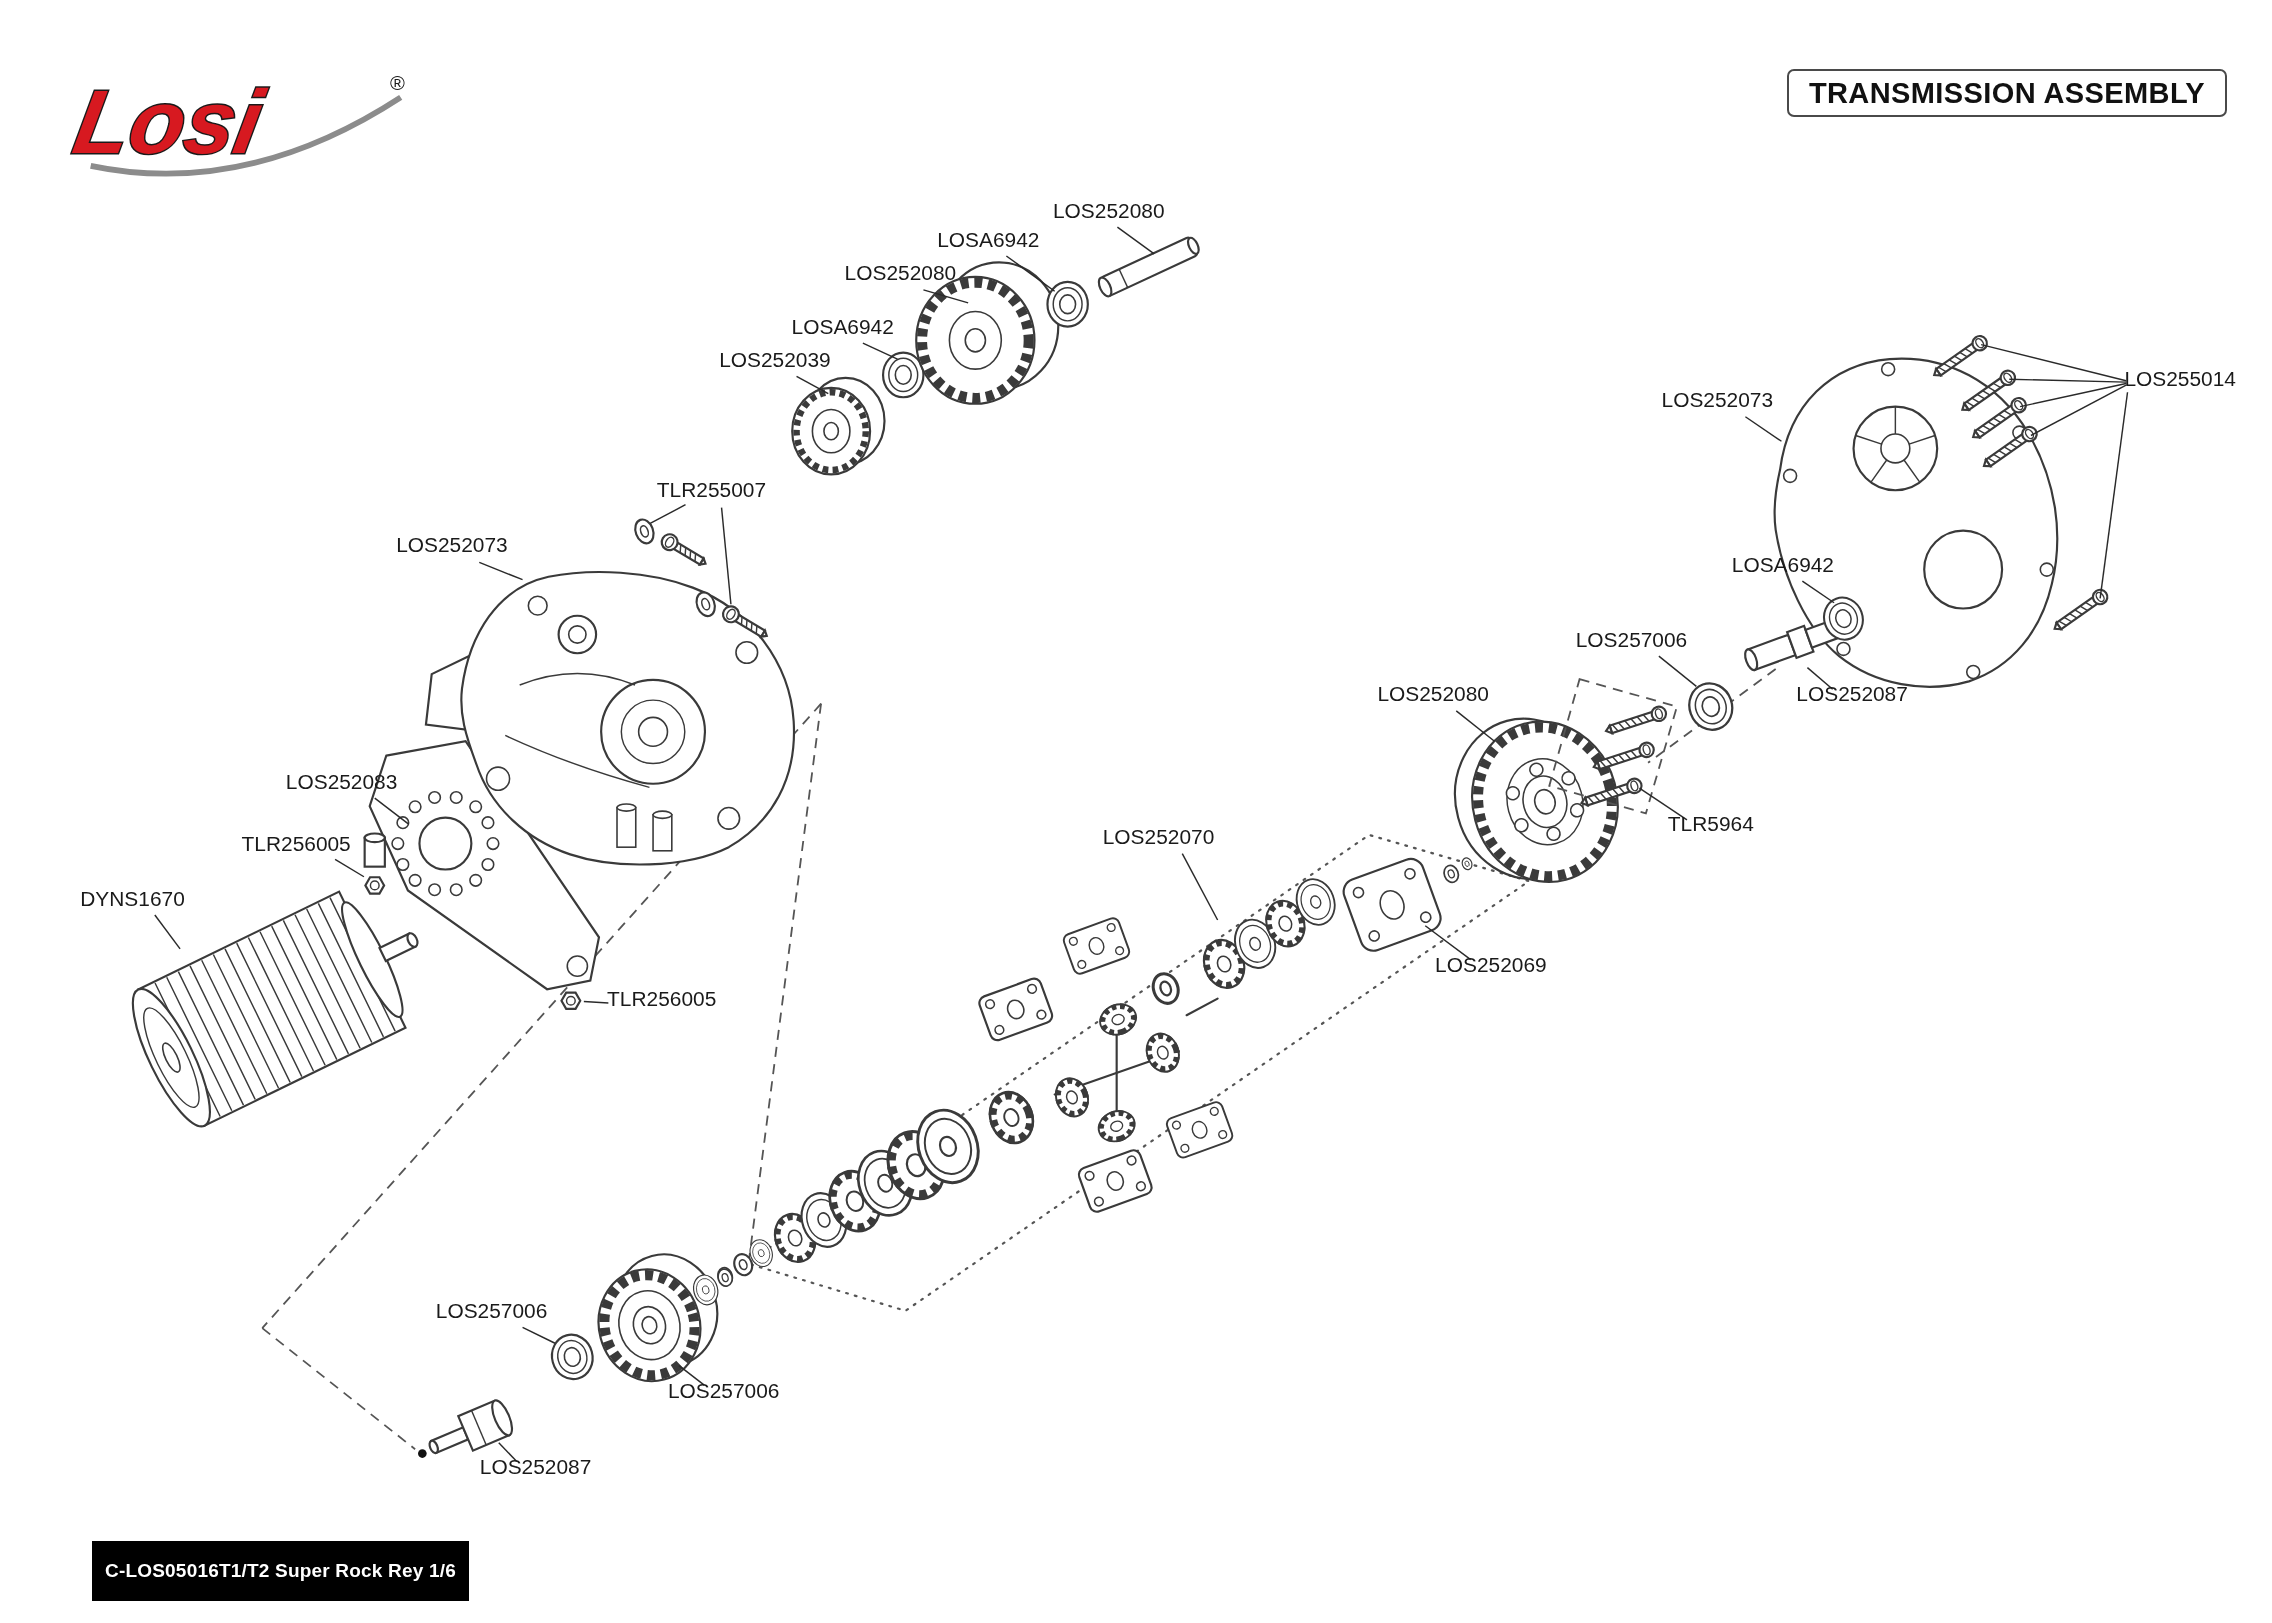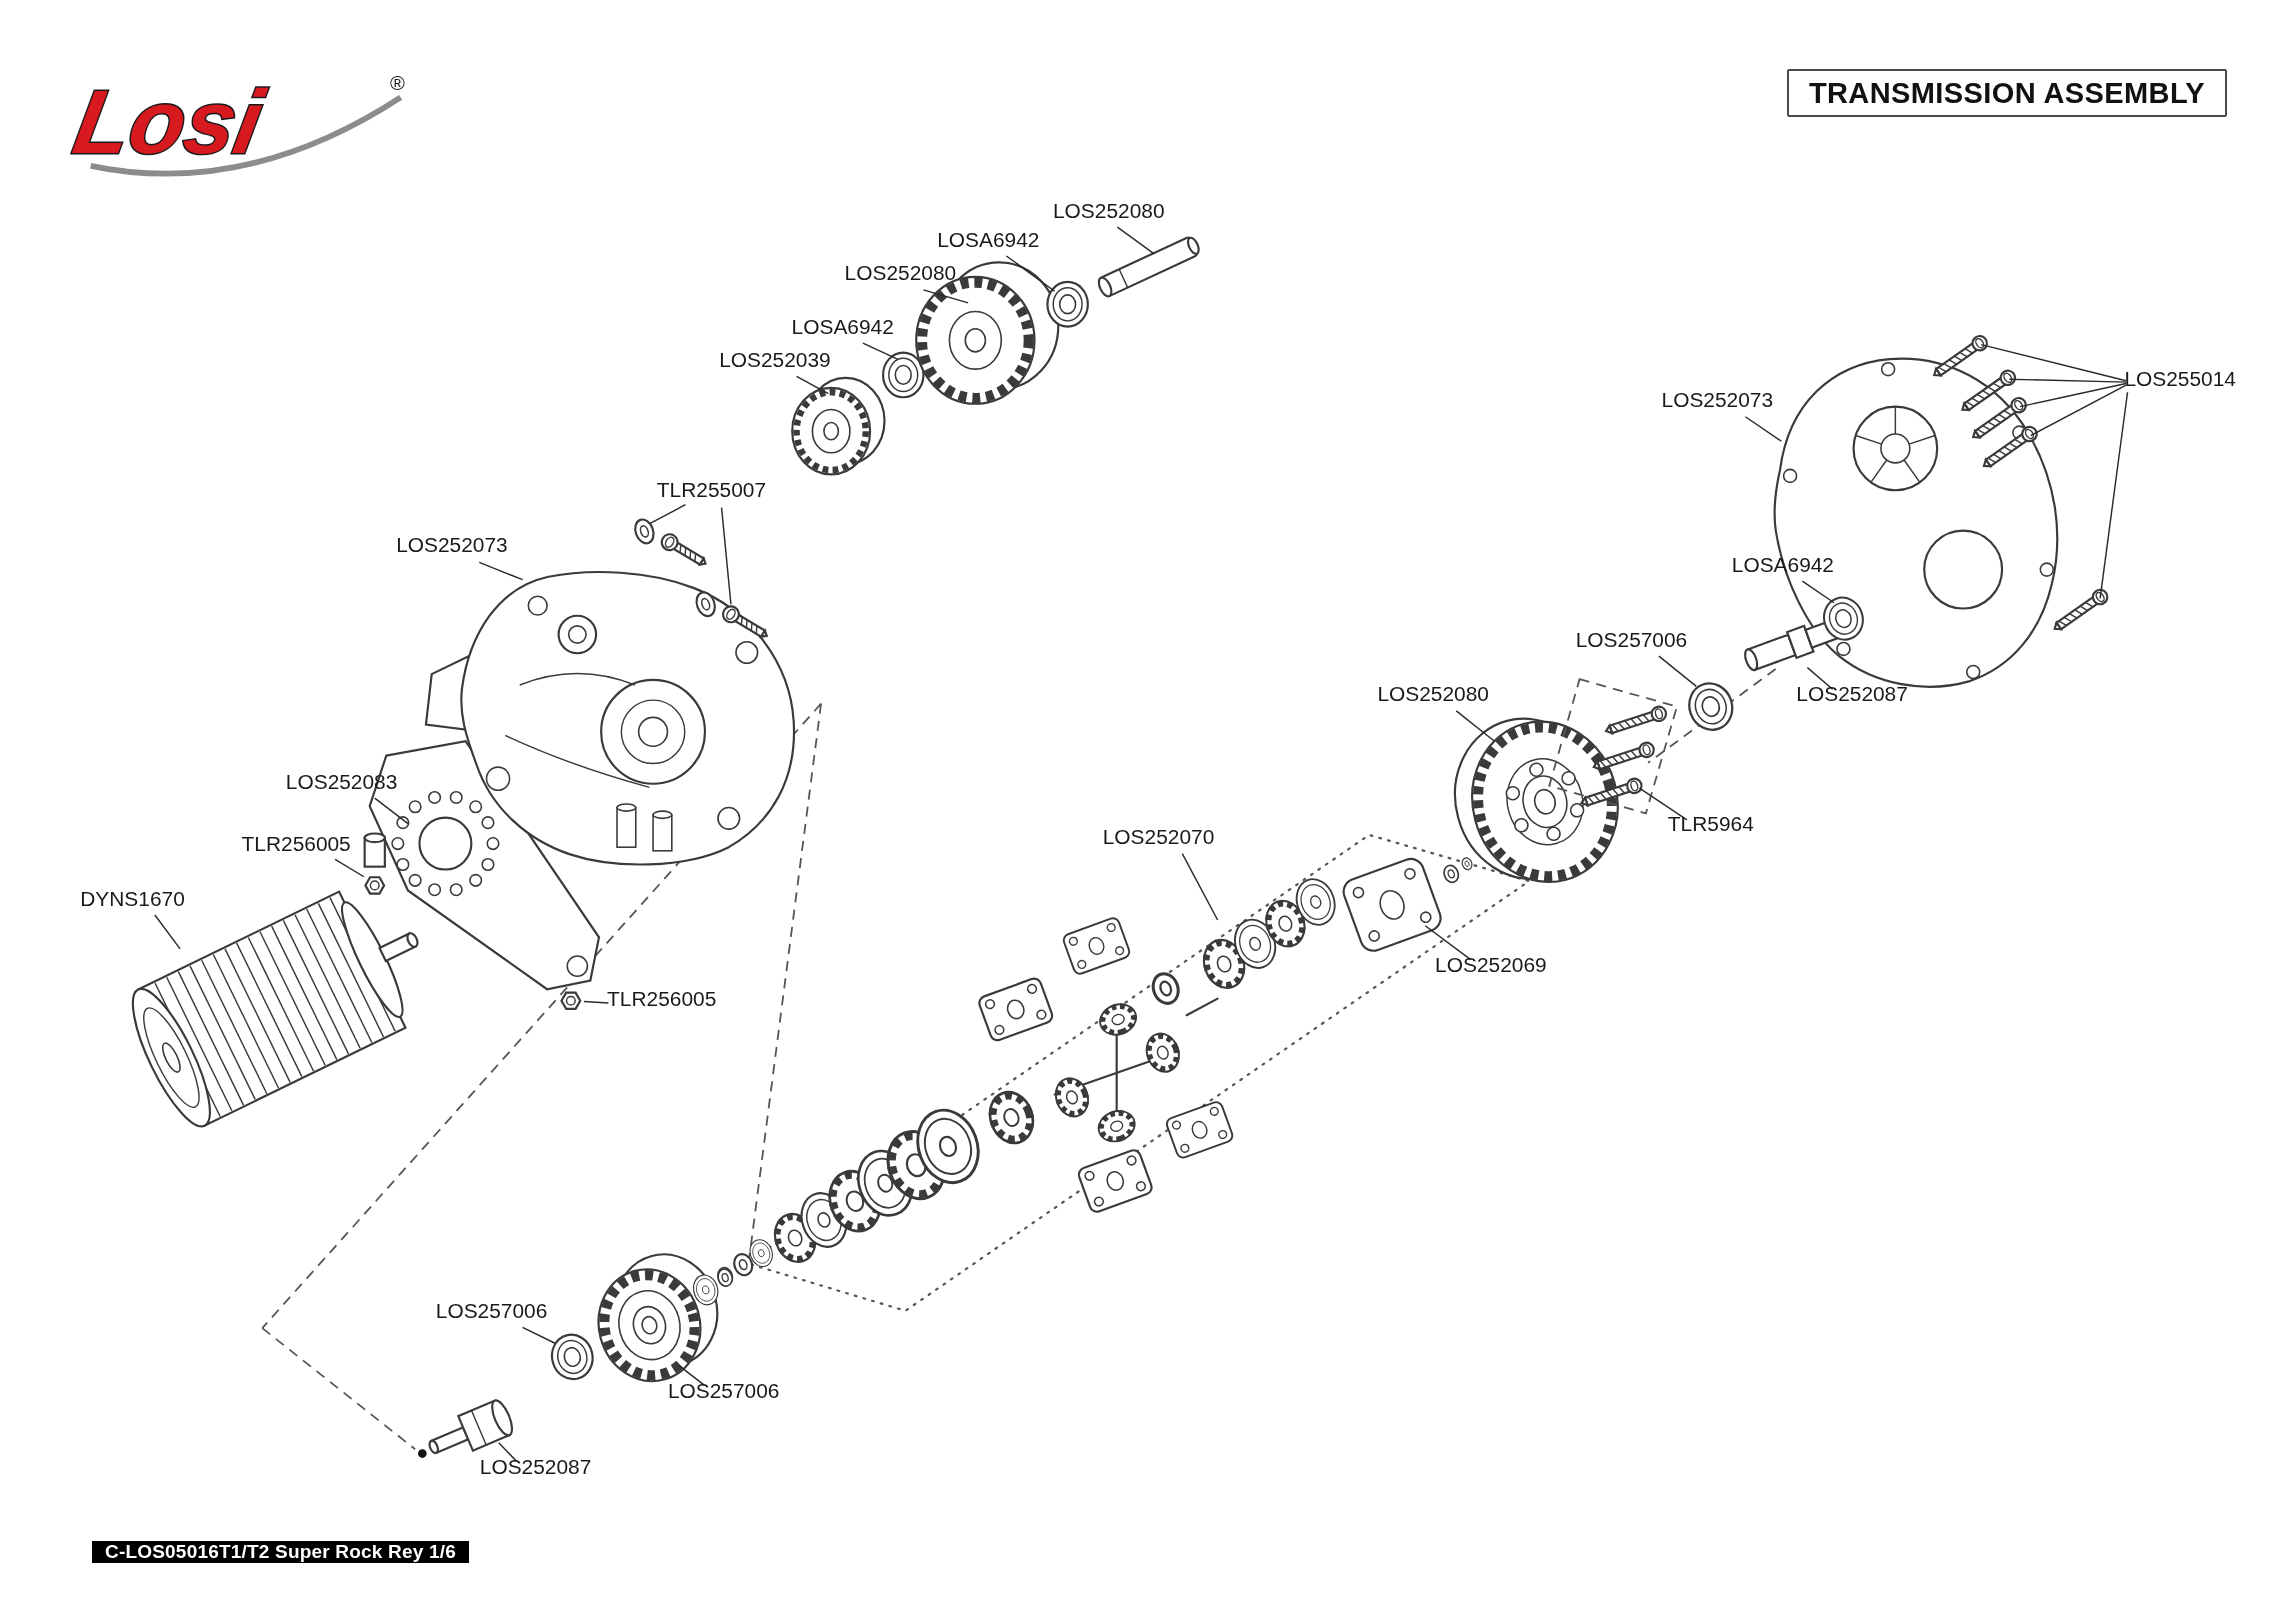--- a/index.html
+++ b/index.html
@@ -1,23 +1,23 @@
 <!DOCTYPE html>
 <html style="font-size:11.5px"><head>
 <meta charset="utf-8">
 <style>
   html,body{margin:0;padding:0;background:#ffffff;}
   .canvas{position:relative;width:2273px;height:1623px;background:#ffffff;overflow:hidden;
           font-family:"Liberation Sans",sans-serif;}
   .canvas > svg{position:absolute;left:0;top:0;}
   .title-box{position:absolute;left:1787px;top:69px;width:436px;height:44px;
-             border:2.2px solid #4a4a4a;border-radius:2px;display:flex;align-items:center;justify-content:center;
+             border:2.2px solid #4a4a4a;border-radius:7px;display:flex;align-items:center;justify-content:center;
              font-size:29px;font-weight:bold;color:#111;letter-spacing:0.4px;background:#fff;}
   .footer-box{position:absolute;left:92px;top:1541px;background:#000;color:#fff;
-              font-size:19px;font-weight:bold;padding:0 13px;letter-spacing:0.2px;}
+              font-size:19px;font-weight:bold;padding:19px 13px;letter-spacing:0.2px;}
   
   .ln{fill:none;stroke:#3a3a3a;stroke-width:3;}
   .ln2{fill:none;stroke:#3a3a3a;stroke-width:2;}
   .fw{fill:#ffffff;stroke:#3a3a3a;stroke-width:3;}
   .fw2{fill:#ffffff;stroke:#3a3a3a;stroke-width:2.2;}
   .teeth{fill:none;stroke:#3a3a3a;stroke-width:14;stroke-dasharray:11 8;}
   .teeth-s{fill:none;stroke:#3a3a3a;stroke-width:9;stroke-dasharray:8 6;}
   .dash{fill:none;stroke:#555;stroke-width:2.5;stroke-dasharray:14 10;}
   .dots{fill:none;stroke:#555;stroke-width:3;stroke-dasharray:2.5 10;stroke-linecap:round;}
   .leader{stroke:#2a2a2a;stroke-width:2;}

